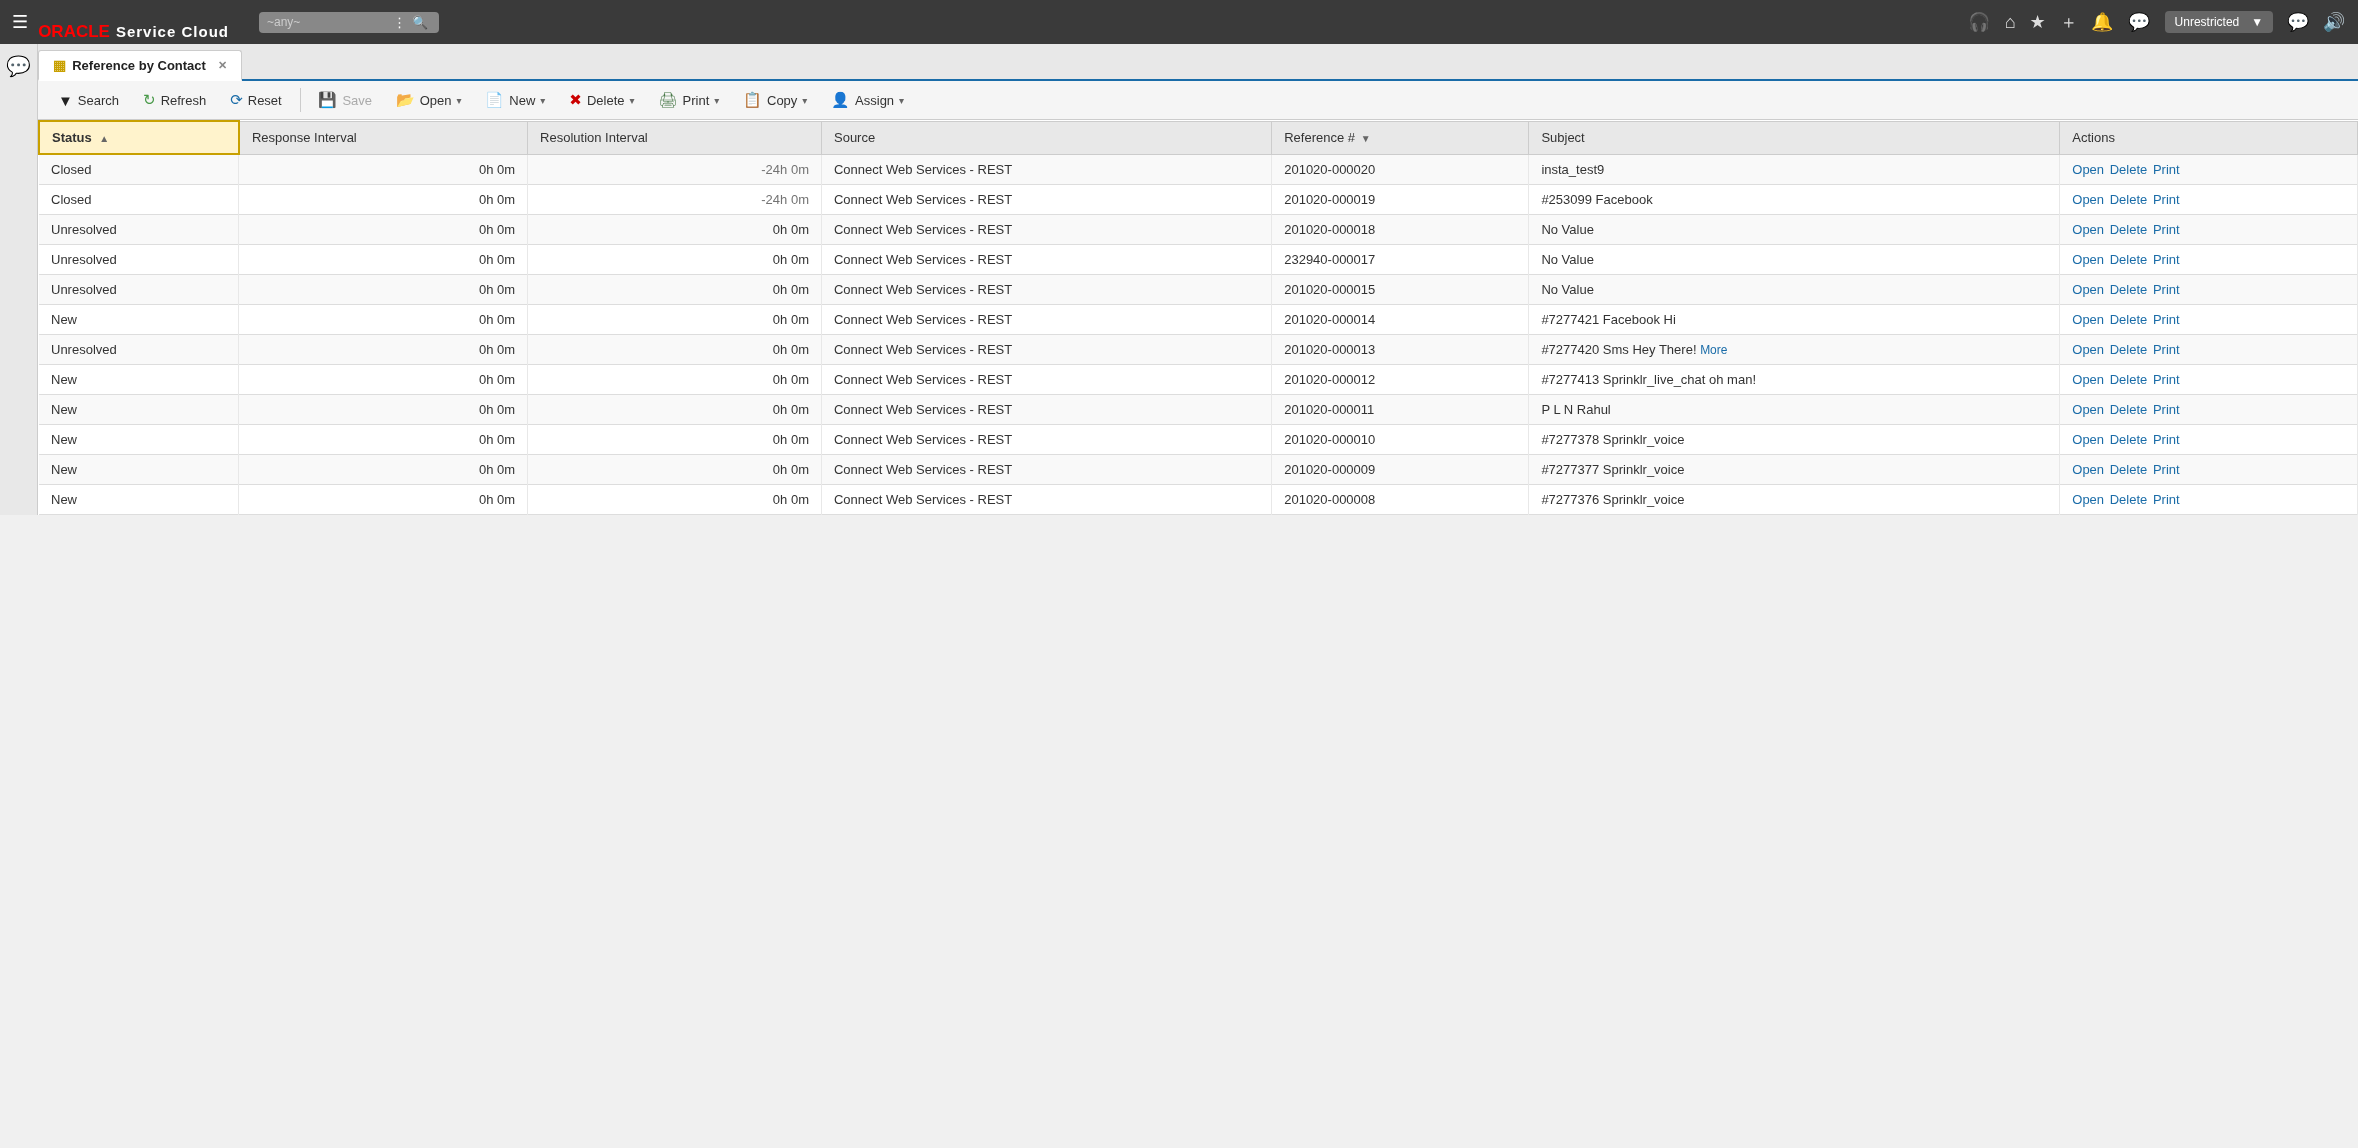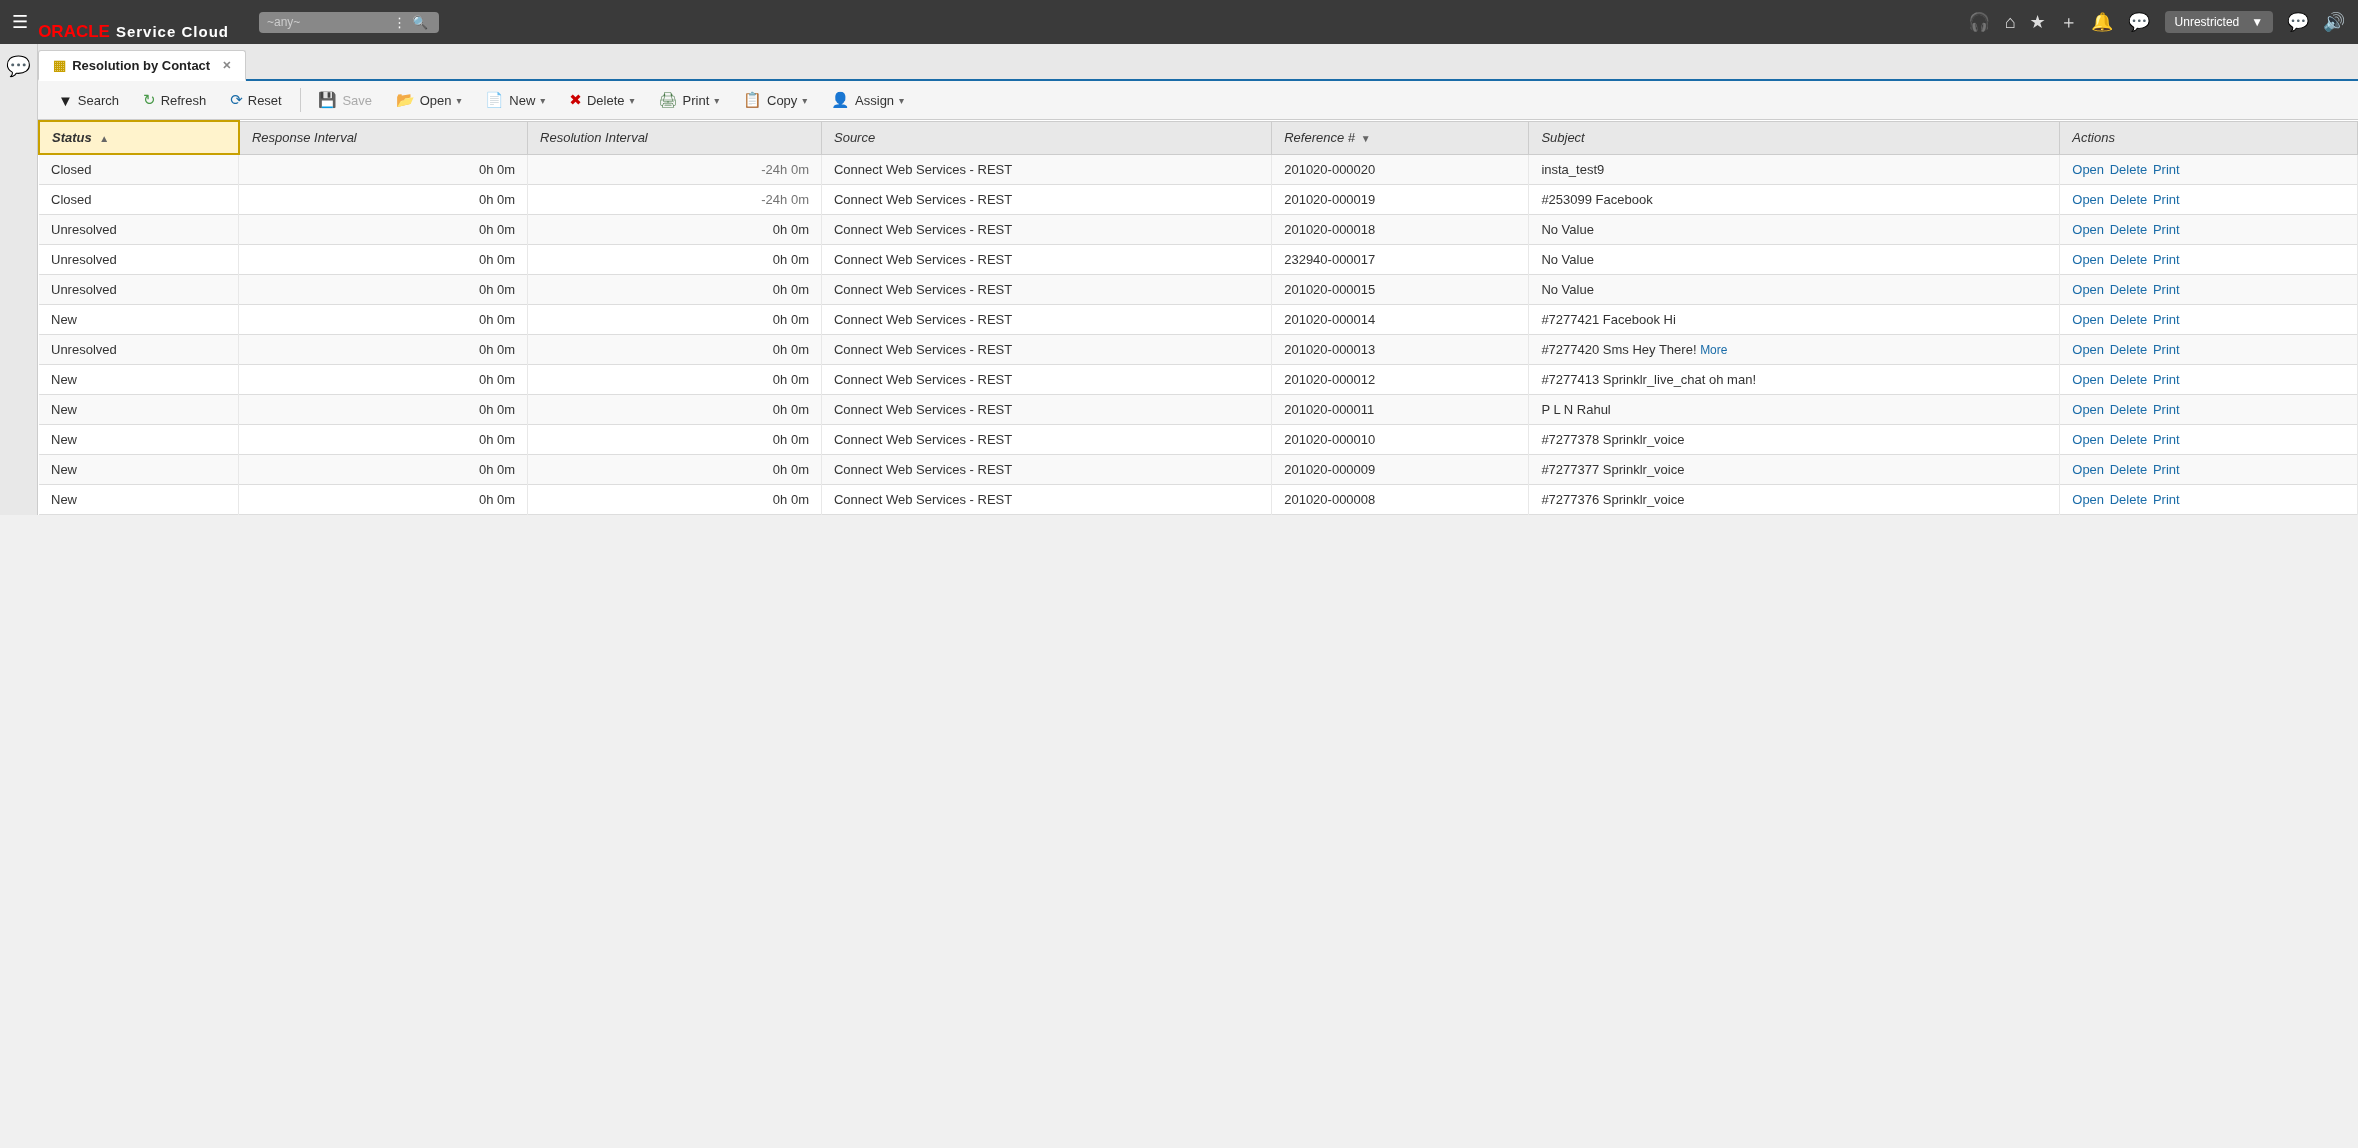--- a/index.html
+++ b/index.html
@@ -73,21 +73,21 @@
     .btn-icon-print { color: #4a7a4a; }
     .btn-icon-copy { color: #888; }
     .btn-icon-assign { color: #c8a000; }
 
     
     .table-container { overflow-x: auto; }
     table { width: 100%; border-collapse: collapse; font-size: 13px; }
     thead tr { background: #e8e8e8; }
     thead th {
       padding: 8px 12px; text-align: left; border: 1px solid #ccc;
-      font-weight: normal; white-space: nowrap; color: #333; font-style: italic;
+      font-weight: normal; white-space: nowrap; color: #333;
     }
     thead th.sorted {
       background: #fff3cc; border: 2px solid #c8a000; font-weight: bold;
     }
     thead th .sort-arrow { font-size: 10px; color: #666; margin-left: 4px; }
     thead th .col-dropdown { font-size: 10px; color: #666; margin-left: 2px; cursor: pointer; }
     tbody tr { background: #fff; border-bottom: 1px solid #ddd; }
     tbody tr:nth-child(odd) { background: #f9f9f9; }
     tbody td { padding: 7px 12px; border-right: 1px solid #e8e8e8; color: #333; }
     .td-center { text-align: right; }
@@ -131,21 +131,21 @@
 
   <div class="sidebar">
     <span class="chat-icon">💬</span>
   </div>
 
   <div class="main-content">
 
     <div class="tabs-bar">
       <div class="tab">
         <span class="tab-icon">▦</span>
-        <span>Resolution by Contact</span>
+        <span>Reference by Contact</span>
         <span class="close-tab">✕</span>
       </div>
     </div>
 
     <div class="toolbar">
       <button class="toolbar-btn">
         <span class="btn-icon btn-icon-search">▼</span>
         <span>Search</span>
       </button>
       <button class="toolbar-btn">

